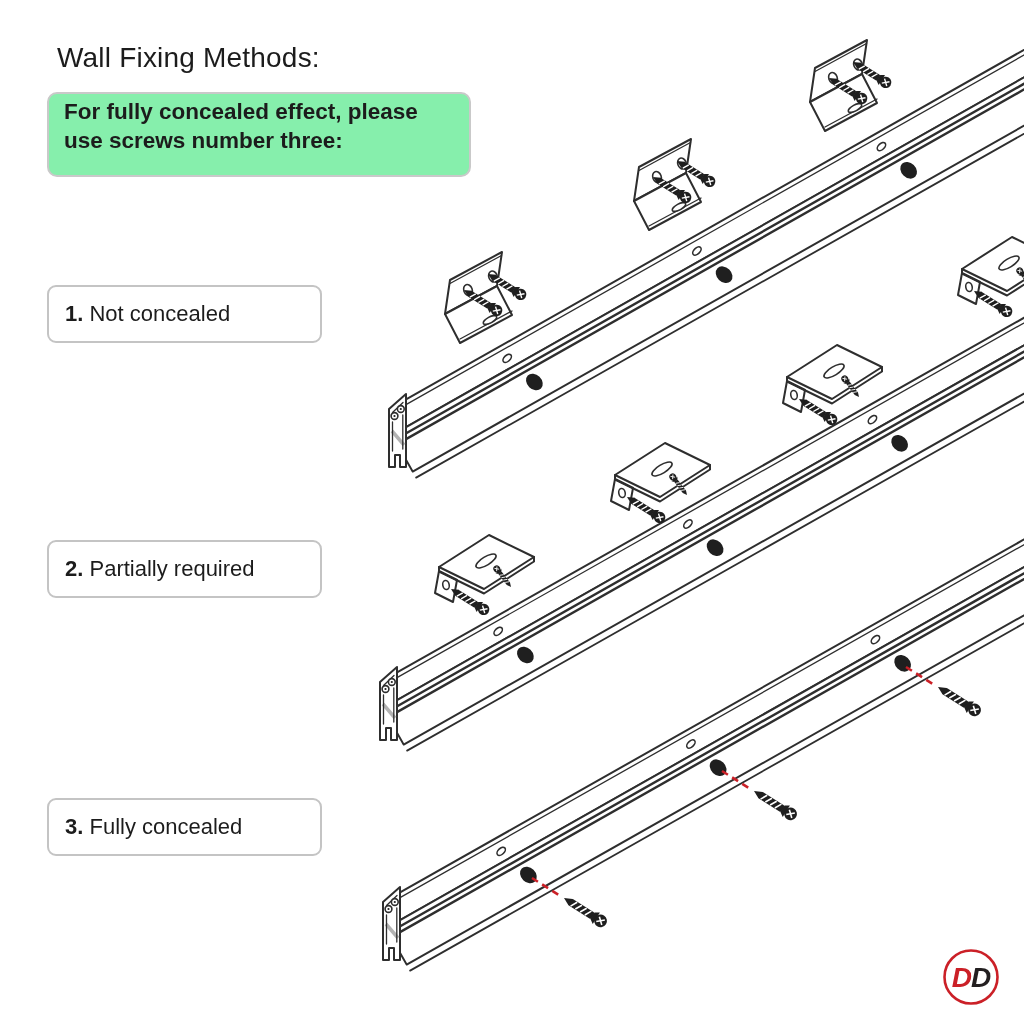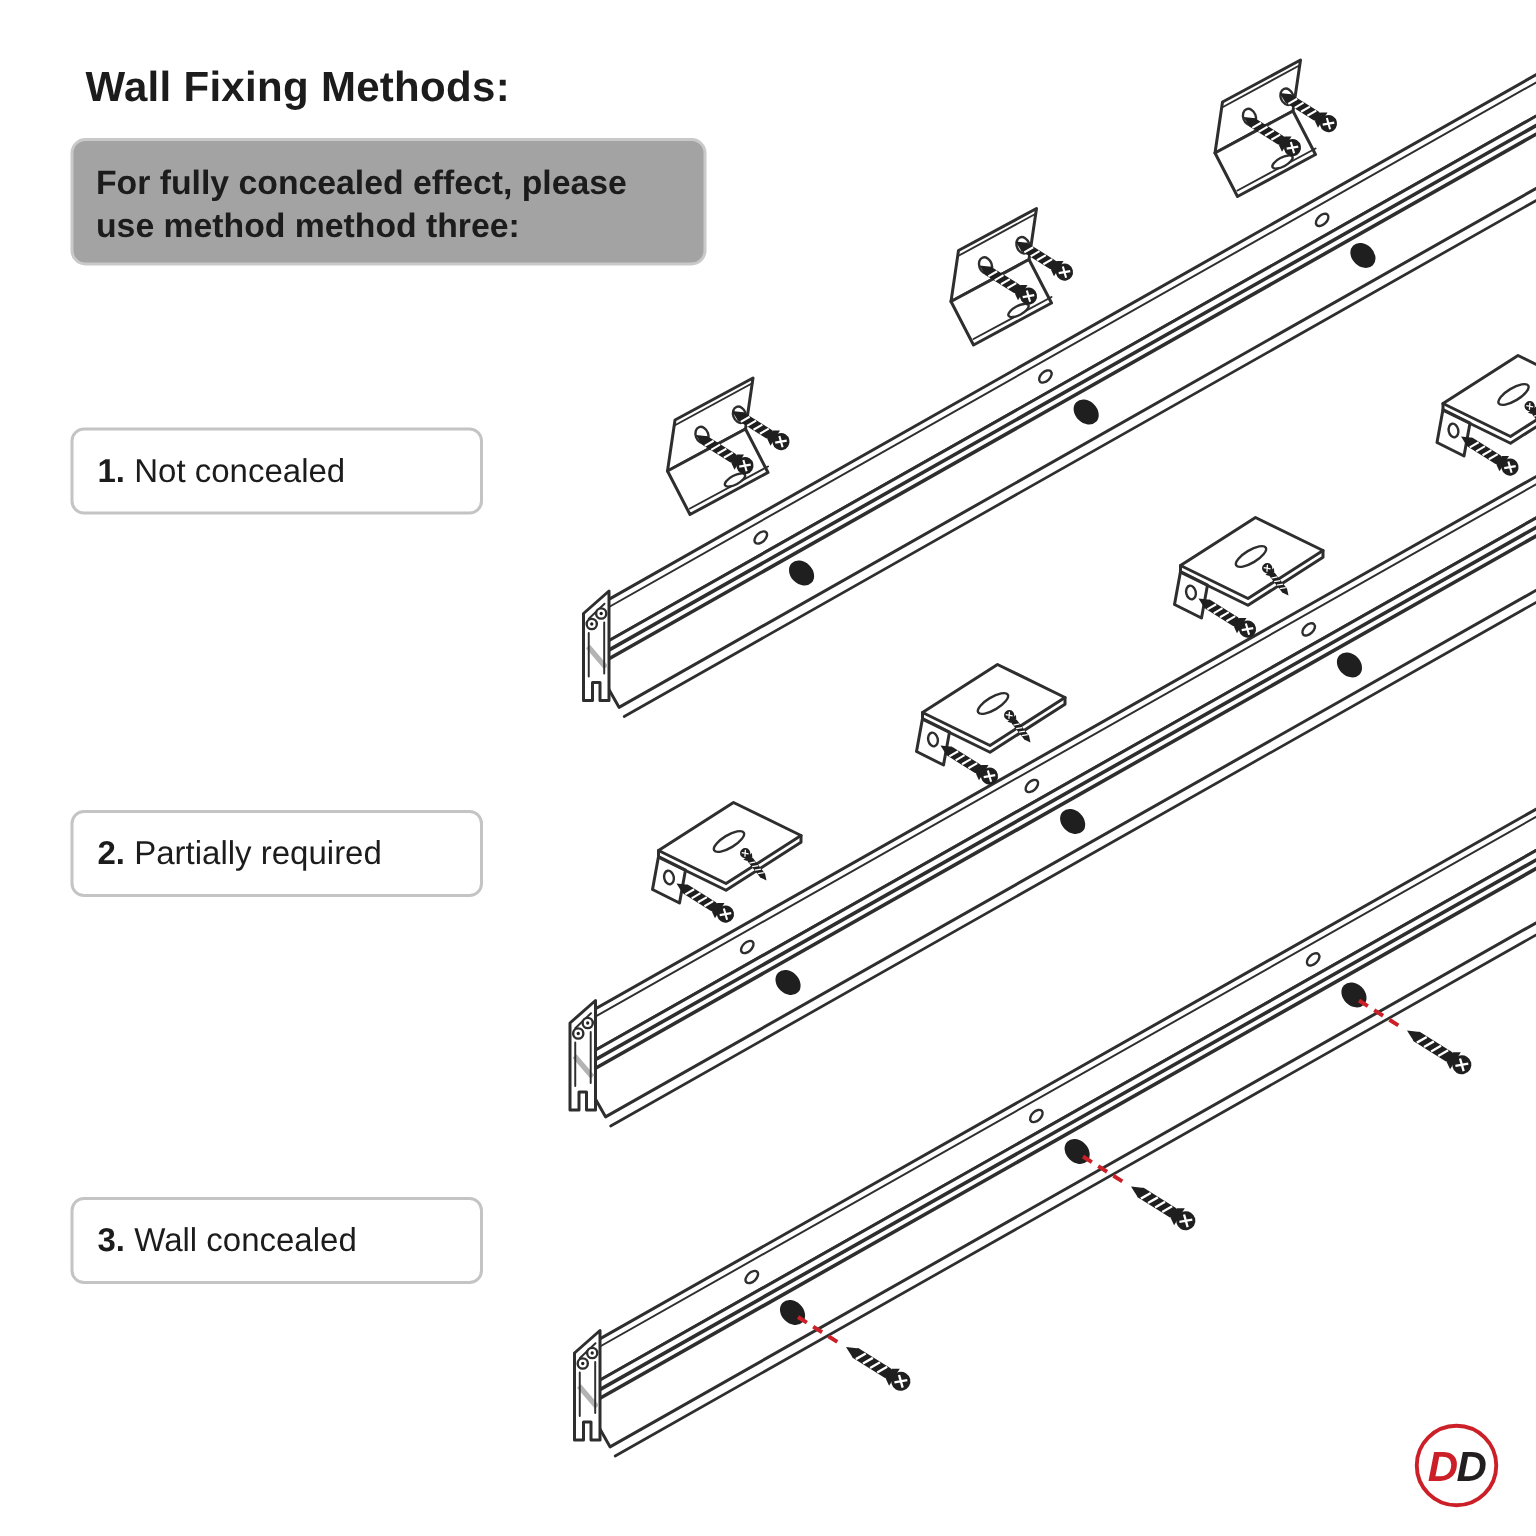--- a/index.html
+++ b/index.html
@@ -1,21 +1,21 @@
 <!DOCTYPE html>
 <html><head>
 <meta charset="utf-8">
 <style>
   html,body{margin:0;padding:0;background:#fff;}
   .stage{position:relative;width:1024px;height:1024px;background:#ffffff;overflow:hidden;
          font-family:"Liberation Sans",sans-serif;color:#1c1c1c;}
   .abs{position:absolute;}
-  .page-title{left:57px;top:42px;font-size:28px;font-weight:700;letter-spacing:.2px;}
-  .callout{left:47px;top:92px;width:424px;height:85px;background:#a3a3a3;border:2px solid #c9c9c9;
-           border-radius:10px;box-sizing:border-box;padding:13px 15px;}
+  .page-title{left:57px;top:42px;font-size:28px;font-weight:400;letter-spacing:.2px;}
+  .callout{left:47px;top:92px;width:424px;height:85px;background:#86efac;border:2px solid #c9c9c9;
+           border-radius:10px;box-sizing:border-box;padding:3px 15px;}
   .callout div{font-size:22.5px;font-weight:700;line-height:29px;}
   .method-box{left:47px;width:275px;height:58px;background:#fff;border:2px solid #c4c4c4;
               border-radius:9px;box-sizing:border-box;display:flex;align-items:center;
               padding:0 16px;font-size:22px;white-space:pre;}
   .method-box .num{font-weight:700;}
   .method-box .lbl{font-weight:400;}
   #m1{top:285px;} #m2{top:540px;} #m3{top:798px;}
   .note{left:50px;top:880px;font-size:16.5px;font-weight:700;line-height:22px;}
   svg text{font-family:"Liberation Sans",sans-serif;}
   .ln{stroke:#2e2e2e;stroke-width:2;fill:none;stroke-linejoin:round;stroke-linecap:round;}
@@ -29,31 +29,31 @@
 </style>
 </head>
 <body>
 
 <div class="stage">
 
   <div class="abs page-title">Wall Fixing Methods:</div>
 
   <div class="abs callout">
     <div>For fully concealed effect, please</div>
-    <div>use method method three:</div>
+    <div>use screws number three:</div>
   </div>
 
   <div id="m1" class="abs method-box">
     <span class="num">1.</span><span class="lbl"> Not concealed</span>
   </div>
   <div id="m2" class="abs method-box">
     <span class="num">2.</span><span class="lbl"> Partially required</span>
   </div>
   <div id="m3" class="abs method-box">
-    <span class="num">3.</span><span class="lbl"> Wall concealed</span>
+    <span class="num">3.</span><span class="lbl"> Fully concealed</span>
   </div>
 
 
   <svg class="abs" style="left:0;top:0" width="1024" height="1024" viewBox="0 0 1024 1024">
     <defs>
 
       <g id="screw">
         <g transform="rotate(32)">
           <path class="dk" d="M0,0 L7,-3.4 L7,3.4 Z"></path>
           <rect class="dk" x="6" y="-3.4" width="24.5" height="6.8" rx="1.6"></rect>

